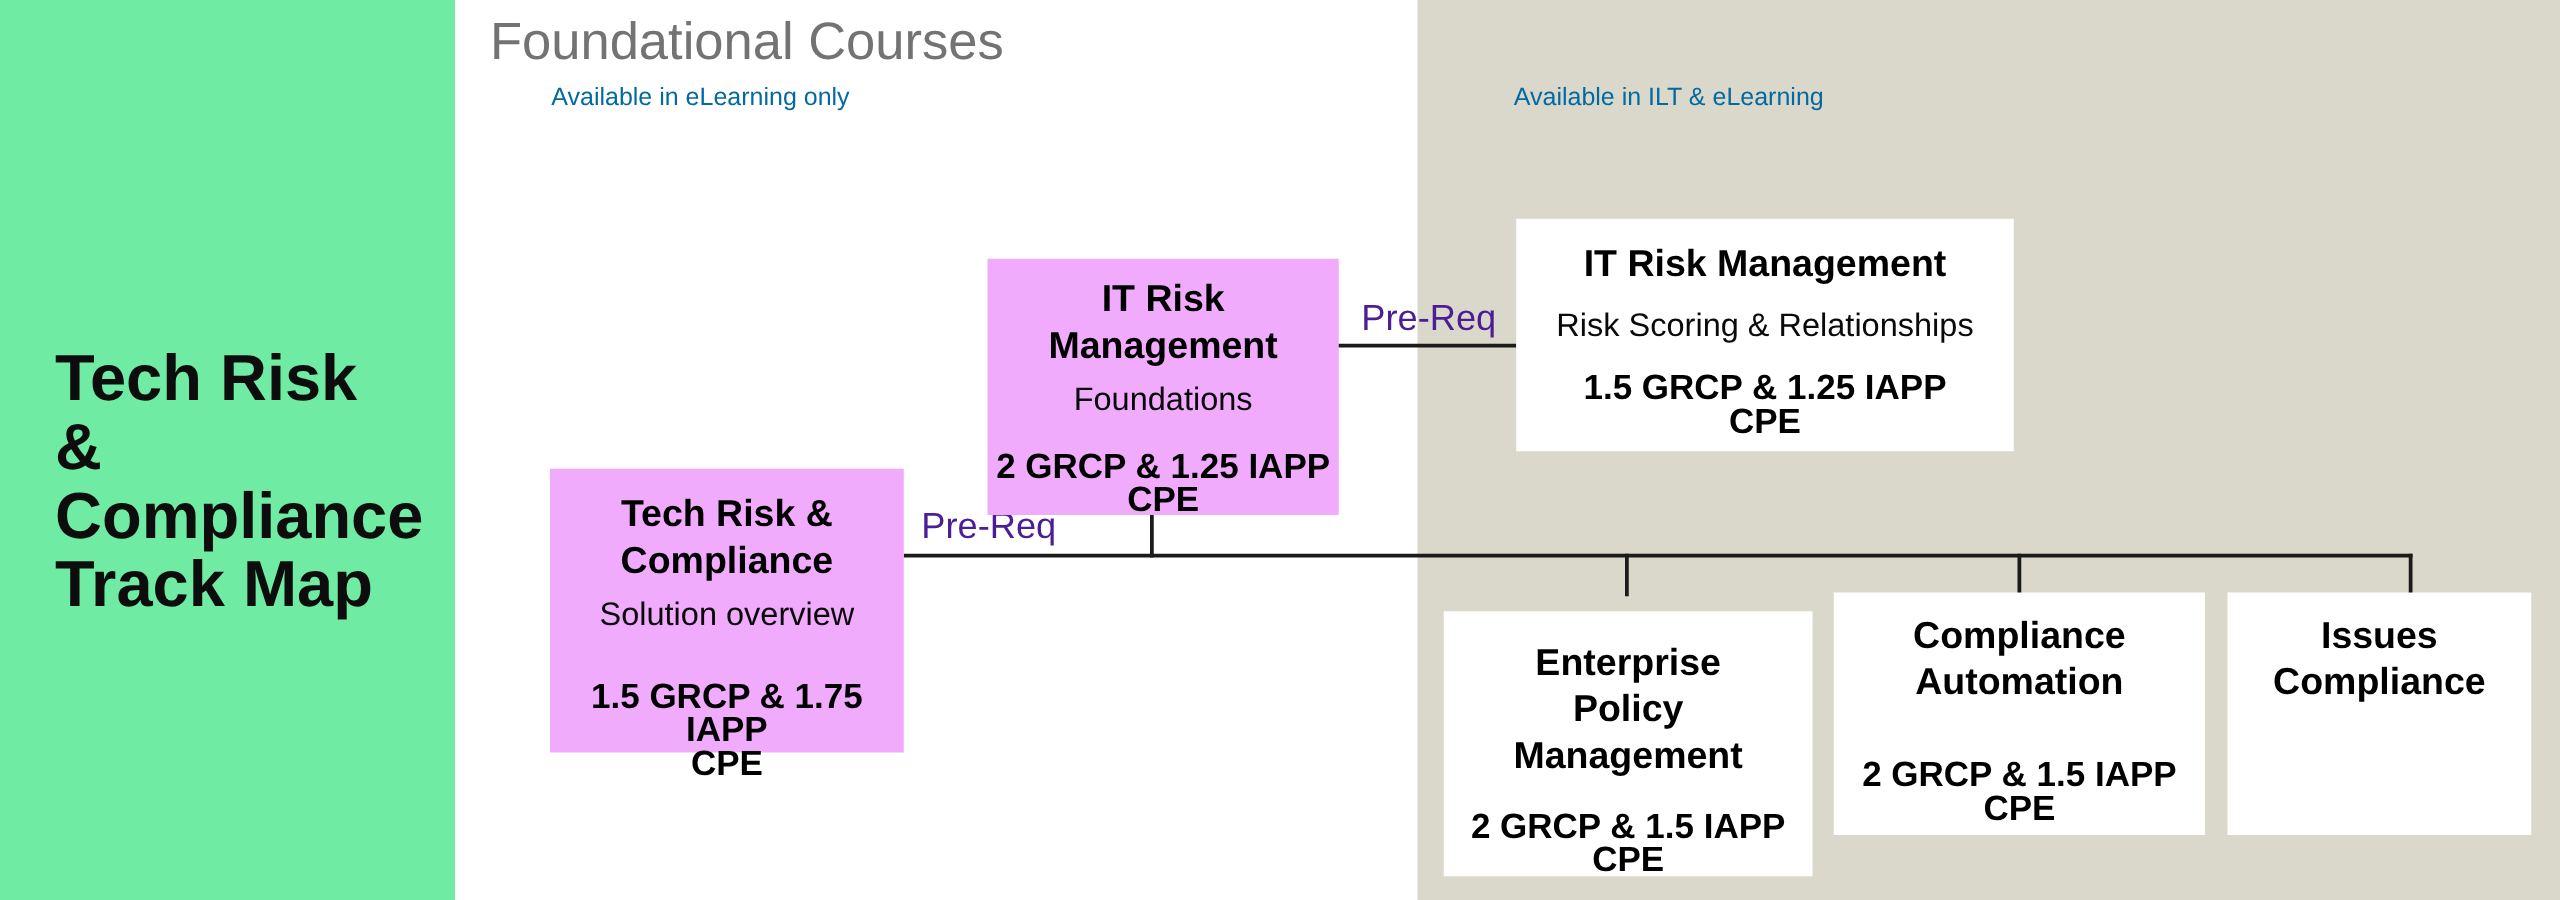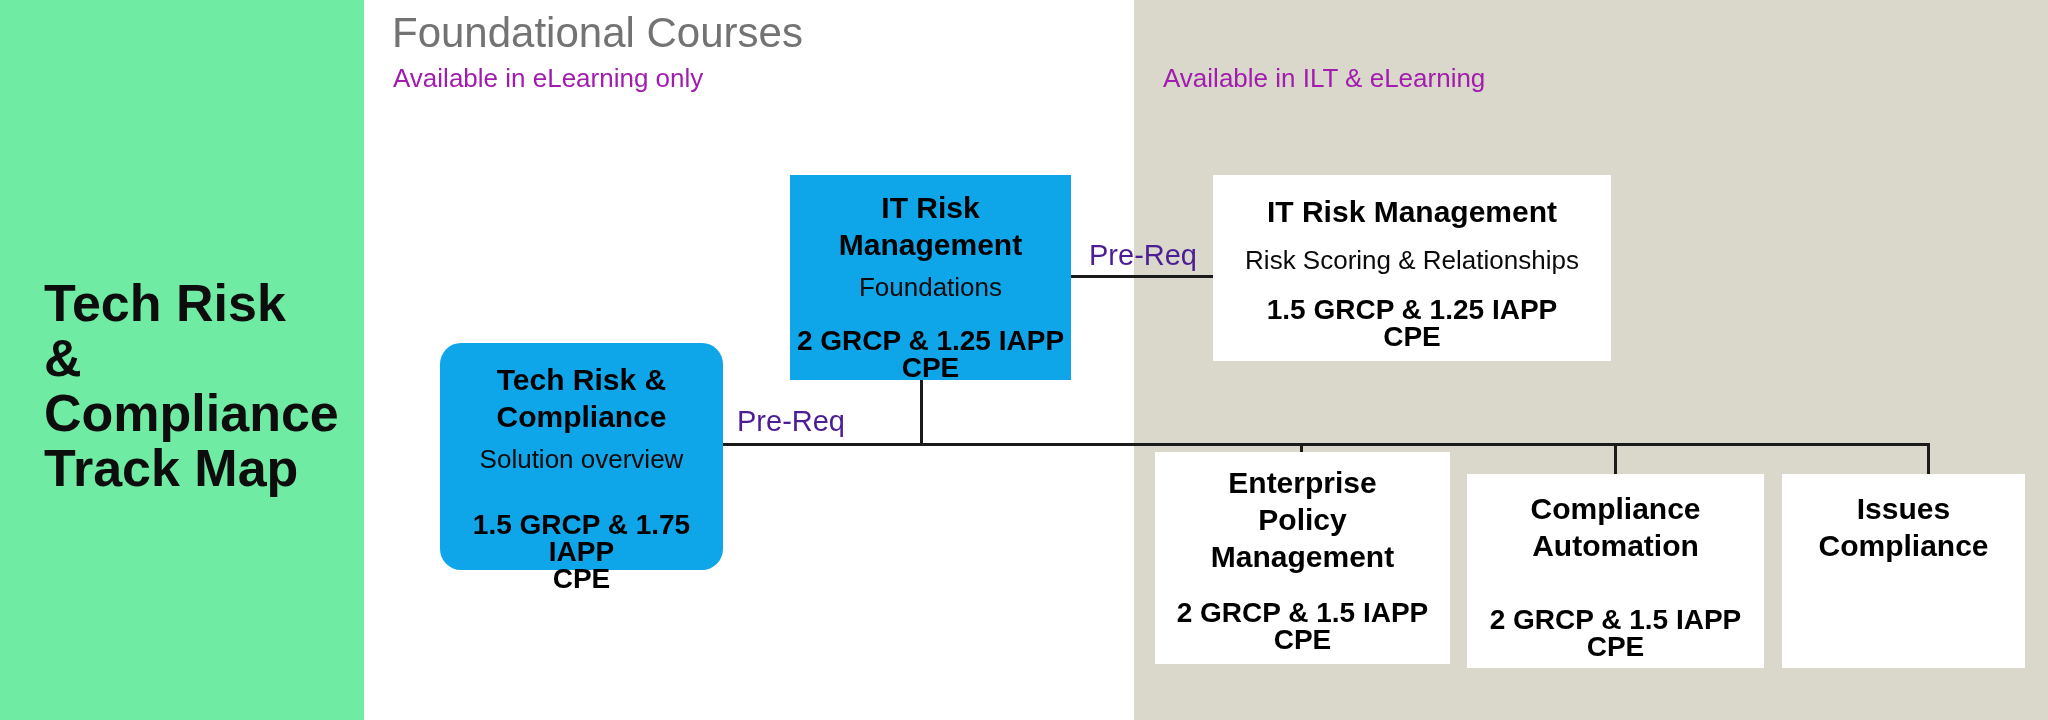--- a/index.html
+++ b/index.html
@@ -11,43 +11,43 @@
   
   .sidebar { position:absolute; left:0; top:0; width:364px; height:720px; background:#6FEBA4; }
   .sidebar-title {
     position:absolute; left:44px; top:276px; font-size:52px; font-weight:bold;
     line-height:55px; color:#0d0d0d; white-space:pre-line;
   }
   
   .gray-zone { position:absolute; left:1134px; top:0; width:914px; height:720px; background:#D9D8CA; }
   
   .section-title { position:absolute; font-size:42px; font-weight:400; color:#737373; line-height:50px; white-space:nowrap; }
-  .section-subtitle { position:absolute; font-size:26px; font-weight:400; color:#a21caf; line-height:32px; white-space:nowrap; }
+  .section-subtitle { position:absolute; font-size:20px; font-weight:400; color:#0369a1; line-height:32px; white-space:nowrap;margin-left:48px; }
   #found-title { left:392px; top:8px; }
   #found-sub   { left:393px; top:62px; }
   #adv-title   { left:1162px; top:8px; }
   #adv-sub     { left:1163px; top:62px; }
   
   .box {
     position:absolute; box-sizing:border-box; display:flex; flex-direction:column;
     align-items:center; text-align:center;
   }
-  .box.gray  { background:#0ea5e9; }
+  .box.gray  { background:#f0abfc;margin-top:32px; }
   .box.white { background:#FFFFFF; }
   .course-title    { font-size:30px; font-weight:bold; line-height:37px; white-space:pre-line; color:#000; }
   .course-subtitle { font-size:26px; font-weight:400; line-height:32px; margin-top:8px; color:#0a0a0a; white-space:pre-line; }
   .course-credits  { font-size:28px; font-weight:bold; line-height:27px; white-space:pre-line; color:#000; }
   #box-foundations { left:790px;  top:175px; width:281px; height:205px; padding-top:14px; }
   #box-foundations .course-credits { margin-top:24px; }
   #box-scoring     { left:1213px; top:175px; width:398px; height:186px; padding-top:18px; }
   #box-scoring .course-subtitle { margin-top:14px; }
   #box-scoring .course-credits  { margin-top:20px; }
-  #box-techrisk    { left:440px;  top:343px; width:283px; height:227px; padding-top:18px;border-radius:21px; }
+  #box-techrisk    { left:440px;  top:343px; width:283px; height:227px; padding-top:18px; }
   #box-techrisk .course-credits { margin-top:36px; }
-  #box-epm         { left:1155px; top:452px; width:295px; height:212px; padding-top:12px; }
+  #box-epm         { left:1155px; top:489px; width:295px; height:212px; padding-top:12px;justify-content:flex-end; }
   #box-epm .course-credits { margin-top:24px; }
   #box-ca          { left:1467px; top:474px; width:297px; height:194px; padding-top:16px; }
   #box-ca .course-credits { margin-top:42px; }
   #box-issues      { left:1782px; top:474px; width:243px; height:194px; padding-top:16px; }
   #box-issues .course-credits { margin-top:42px; }
   
   .hline, .vline { position:absolute; background:#1b1b1b; }
   #line-prereq-top { left:1070px; top:275px; width:143px; height:3px; }
   #line-main       { left:723px;  top:443px; width:1207px; height:3px; }
   #drop-foundations { left:920px;  top:378px; width:3px; height:68px; }

